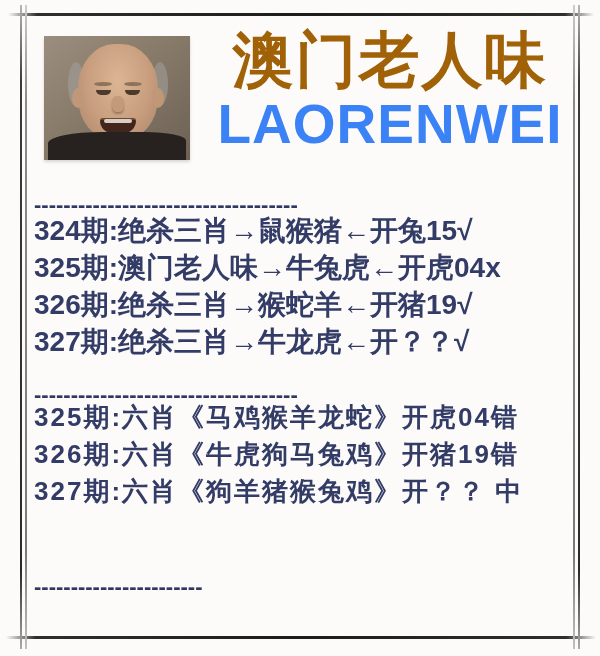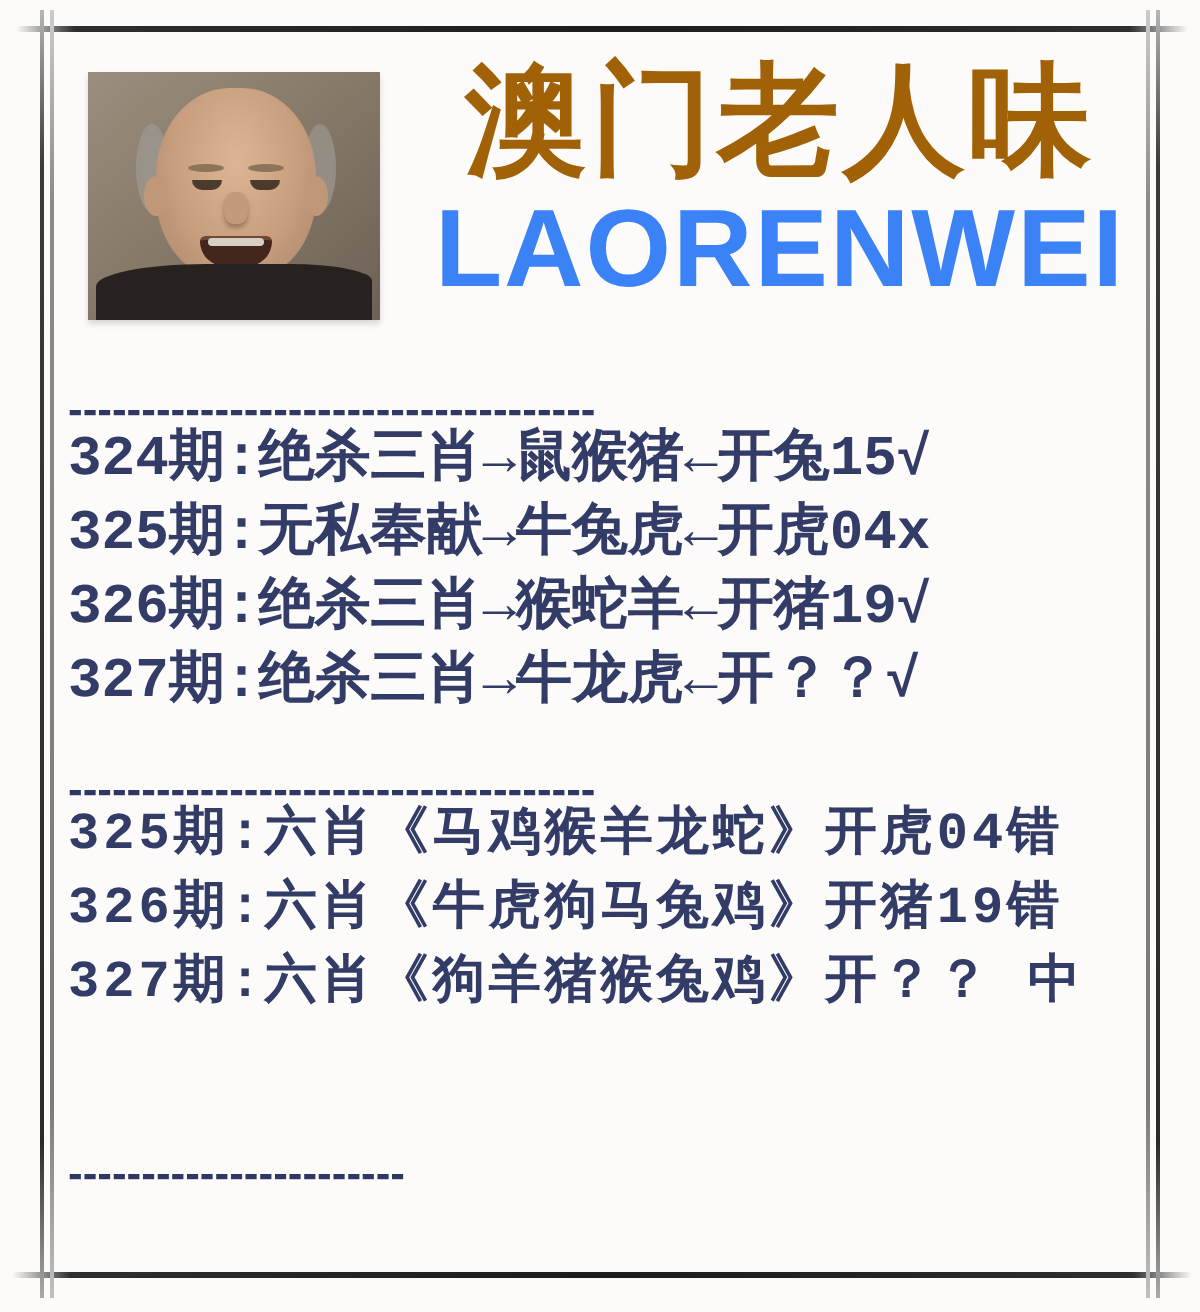--- a/index.html
+++ b/index.html
@@ -48,21 +48,21 @@
     font-size:61px; font-weight:bold; color:#a16207; letter-spacing:2px; white-space:nowrap; line-height:1; }
   .title-en { position:absolute; left:196px; top:97px; width:388px; text-align:center;
     font-size:55px; font-weight:bold; color:#3b82f6; letter-spacing:1px; white-space:nowrap; line-height:1; }
 
   
   .author { position:absolute; left:34px; top:164px; font-size:26px; font-weight:500;
     color:#cd3b28; white-space:nowrap; }
   .divider { position:absolute; left:34px; font-size:22px; font-weight:bold;
     color:#2f3763; white-space:nowrap; line-height:1; letter-spacing:0; }
   .d1 { top:194px; } .d2 { top:384px; } .d3 { top:576px; }
-  .sec { position:absolute; left:34px; color:#333c67; font-weight:700; white-space:nowrap;font-family:Liberation Mono, monospace; }
+  .sec { position:absolute; left:34px; color:#333c67; font-weight:700; white-space:nowrap; }
   .sec1 { top:212px; font-size:28px; line-height:37px; }
   .sec2 { top:399px; font-size:26px; line-height:37px; letter-spacing:2px; }
   .footer-note { position:absolute; left:34px; top:601px; font-size:25px; font-weight:500;
     color:#cd3b28; letter-spacing:1px; white-space:nowrap; }
 </style>
 </head>
 <body>
 
 <div class="canvas">
 
@@ -90,21 +90,21 @@
   </div>
 
   <div class="title-cn">澳门老人味</div>
   <div class="title-en">LAORENWEI</div>
 
 
   <div class="divider d1">------------------------------------</div>
 
   <div class="sec sec1">
     <div>324期:绝杀三肖→鼠猴猪←开兔15√</div>
-    <div>325期:无私奉献→牛兔虎←开虎04x</div>
+    <div>325期:澳门老人味→牛兔虎←开虎04x</div>
     <div>326期:绝杀三肖→猴蛇羊←开猪19√</div>
     <div>327期:绝杀三肖→牛龙虎←开？？√</div>
   </div>
 
   <div class="divider d2">------------------------------------</div>
 
   <div class="sec sec2">
     <div>325期:六肖《马鸡猴羊龙蛇》开虎04错</div>
     <div>326期:六肖《牛虎狗马兔鸡》开猪19错</div>
     <div>327期:六肖《狗羊猪猴兔鸡》开？？ 中</div>

